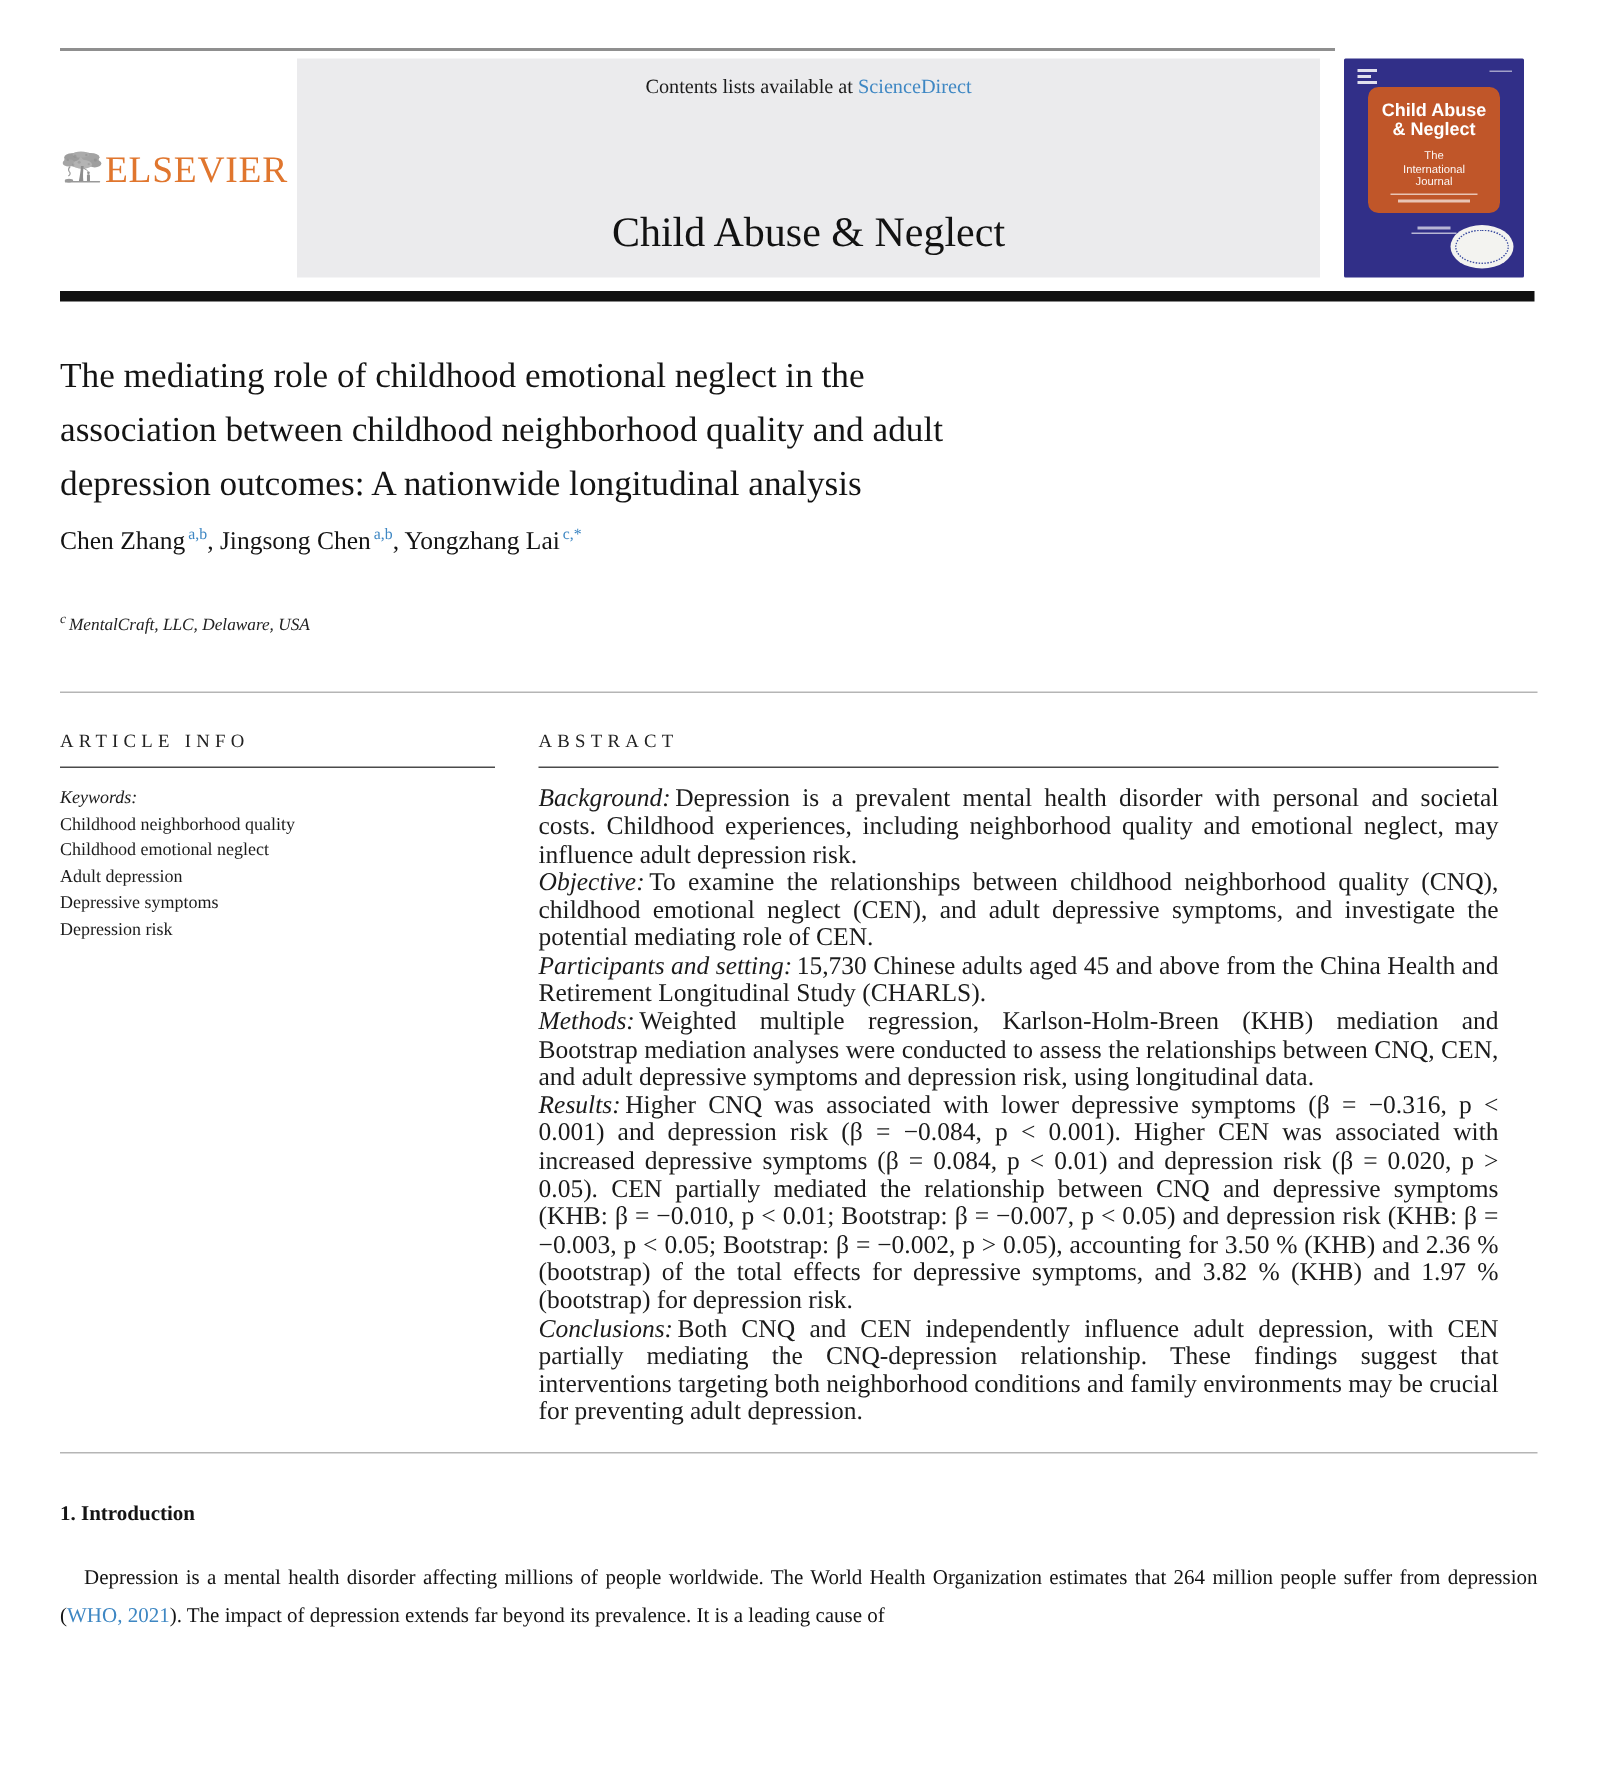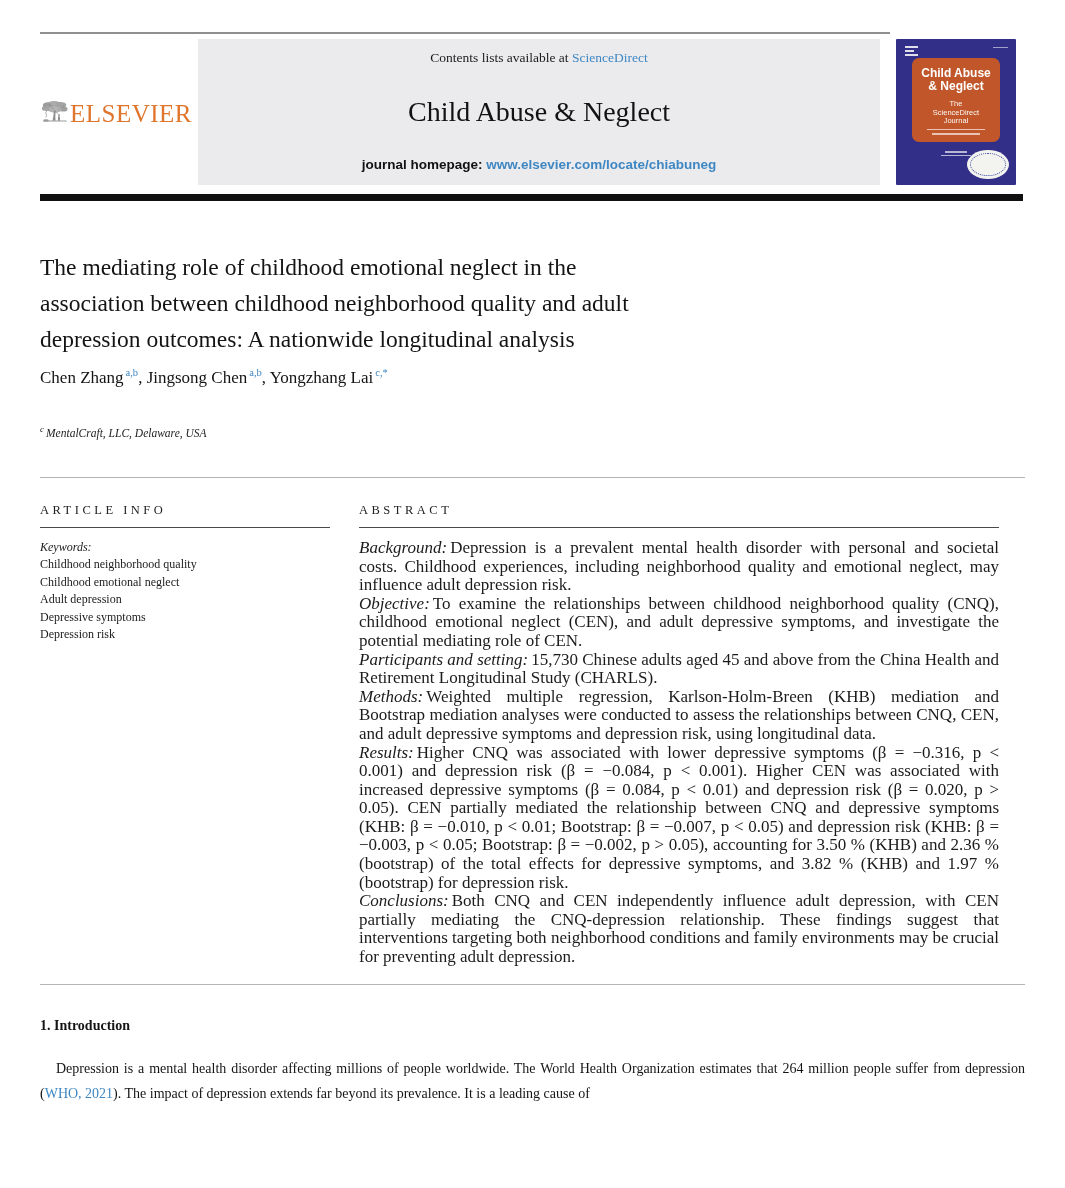--- a/index.html
+++ b/index.html
@@ -37,21 +37,21 @@
   .cover-box{position:absolute;left:16px;top:19px;width:88px;height:84px;background:var(--cover-orange);
     border-radius:7px;color:#fff;text-align:center;box-sizing:border-box;padding-top:9px;}
   .cover-title{font-family:"Liberation Sans",sans-serif;font-weight:bold;font-size:12px;line-height:13px;padding:0 6px;}
   .cover-subtitle{font-family:"Liberation Sans",sans-serif;font-size:7.5px;line-height:8.5px;margin-top:7px;padding:0 16px;opacity:.95;}
   .cover-tinyline{height:1.5px;background:rgba(255,255,255,.65);margin:3px auto 0;}
   .cover-editor{position:absolute;left:0;right:0;top:110px;display:flex;flex-direction:column;align-items:center;}
   .cover-editor div{height:1.5px;background:rgba(255,255,255,.65);margin-top:2px;}
   .cover-emblem{position:absolute;right:7px;bottom:6px;width:42px;height:29px;background:#f3f3f0;border-radius:50%;}
   .cover-emblem div{position:absolute;inset:3px;border:1.5px dotted #3a4ba0;border-radius:50%;}
   .black-bar{height:7px;background:#101010;margin-top:9px;width:983px;}
-  h1.title{margin:48px 0 0;font-size:23.5px;font-weight:normal;line-height:36px;color:#141414;}
+  h1.title{margin:32px 0 0;font-size:23.5px;font-weight:normal;line-height:36px;color:#141414;}
   .authors{margin-top:10px;font-size:17px;color:#141414;}
   .authors sup{color:var(--link-blue);font-size:10.5px;margin-left:2px;}
   .affiliations{margin-top:33px;font-size:11.5px;font-style:italic;line-height:16.5px;color:#222;}
   .affiliations sup{font-size:9px;margin-right:2px;}
   .rule-full{height:1px;background:#b5b5b5;margin-top:36px;}
   .columns{display:flex;margin-top:24px;}
   .col-left{width:300px;flex-shrink:0;}
   .col-right{margin-left:19px;width:640px;}
   .col-heading{font-size:12.5px;letter-spacing:3.5px;color:#222;line-height:16px;}
   .col-rule{height:1px;background:#4a4a4a;margin-top:9px;margin-bottom:11px;}
@@ -97,33 +97,32 @@
         <rect x="90" y="78" width="10" height="24" rx="4" fill="#909090"></rect>
         <ellipse cx="30" cy="99" rx="14" ry="6" fill="#9a9a9a"></ellipse>
         <rect x="16" y="100" width="118" height="5" rx="2" fill="#999999"></rect>
       </svg>
       <div class="elsevier-word">ELSEVIER</div>
     </div>
 
     <div class="masthead">
       <div class="contents-line"><span>Contents lists available at </span><a class="link">ScienceDirect</a></div>
       <div class="journal-title">Child Abuse &amp; Neglect</div>
-      <div class="homepage-line"><span>journal homepage: </span><a class="link">www.elsevier.com/locate/chiabuneg</a></div>
     </div>
 
     <div class="cover">
       <div class="cover-corner-mark">
           <div></div>
           <div></div>
           <div></div>
         </div>
       <div class="cover-top-dash"></div>
       <div class="cover-box">
         <div class="cover-title">Child Abuse &amp; Neglect</div>
-        <div class="cover-subtitle">The ScienceDirect Journal</div>
+        <div class="cover-subtitle">The International Journal</div>
         <div class="cover-tinyline" style="width:58px;"></div>
         <div class="cover-tinyline" style="width:48px;"></div>
       </div>
       <div class="cover-editor">
         <div style="width:22px;"></div>
         <div style="width:30px;"></div>
       </div>
       <div class="cover-emblem">
           <div></div>
         </div>

